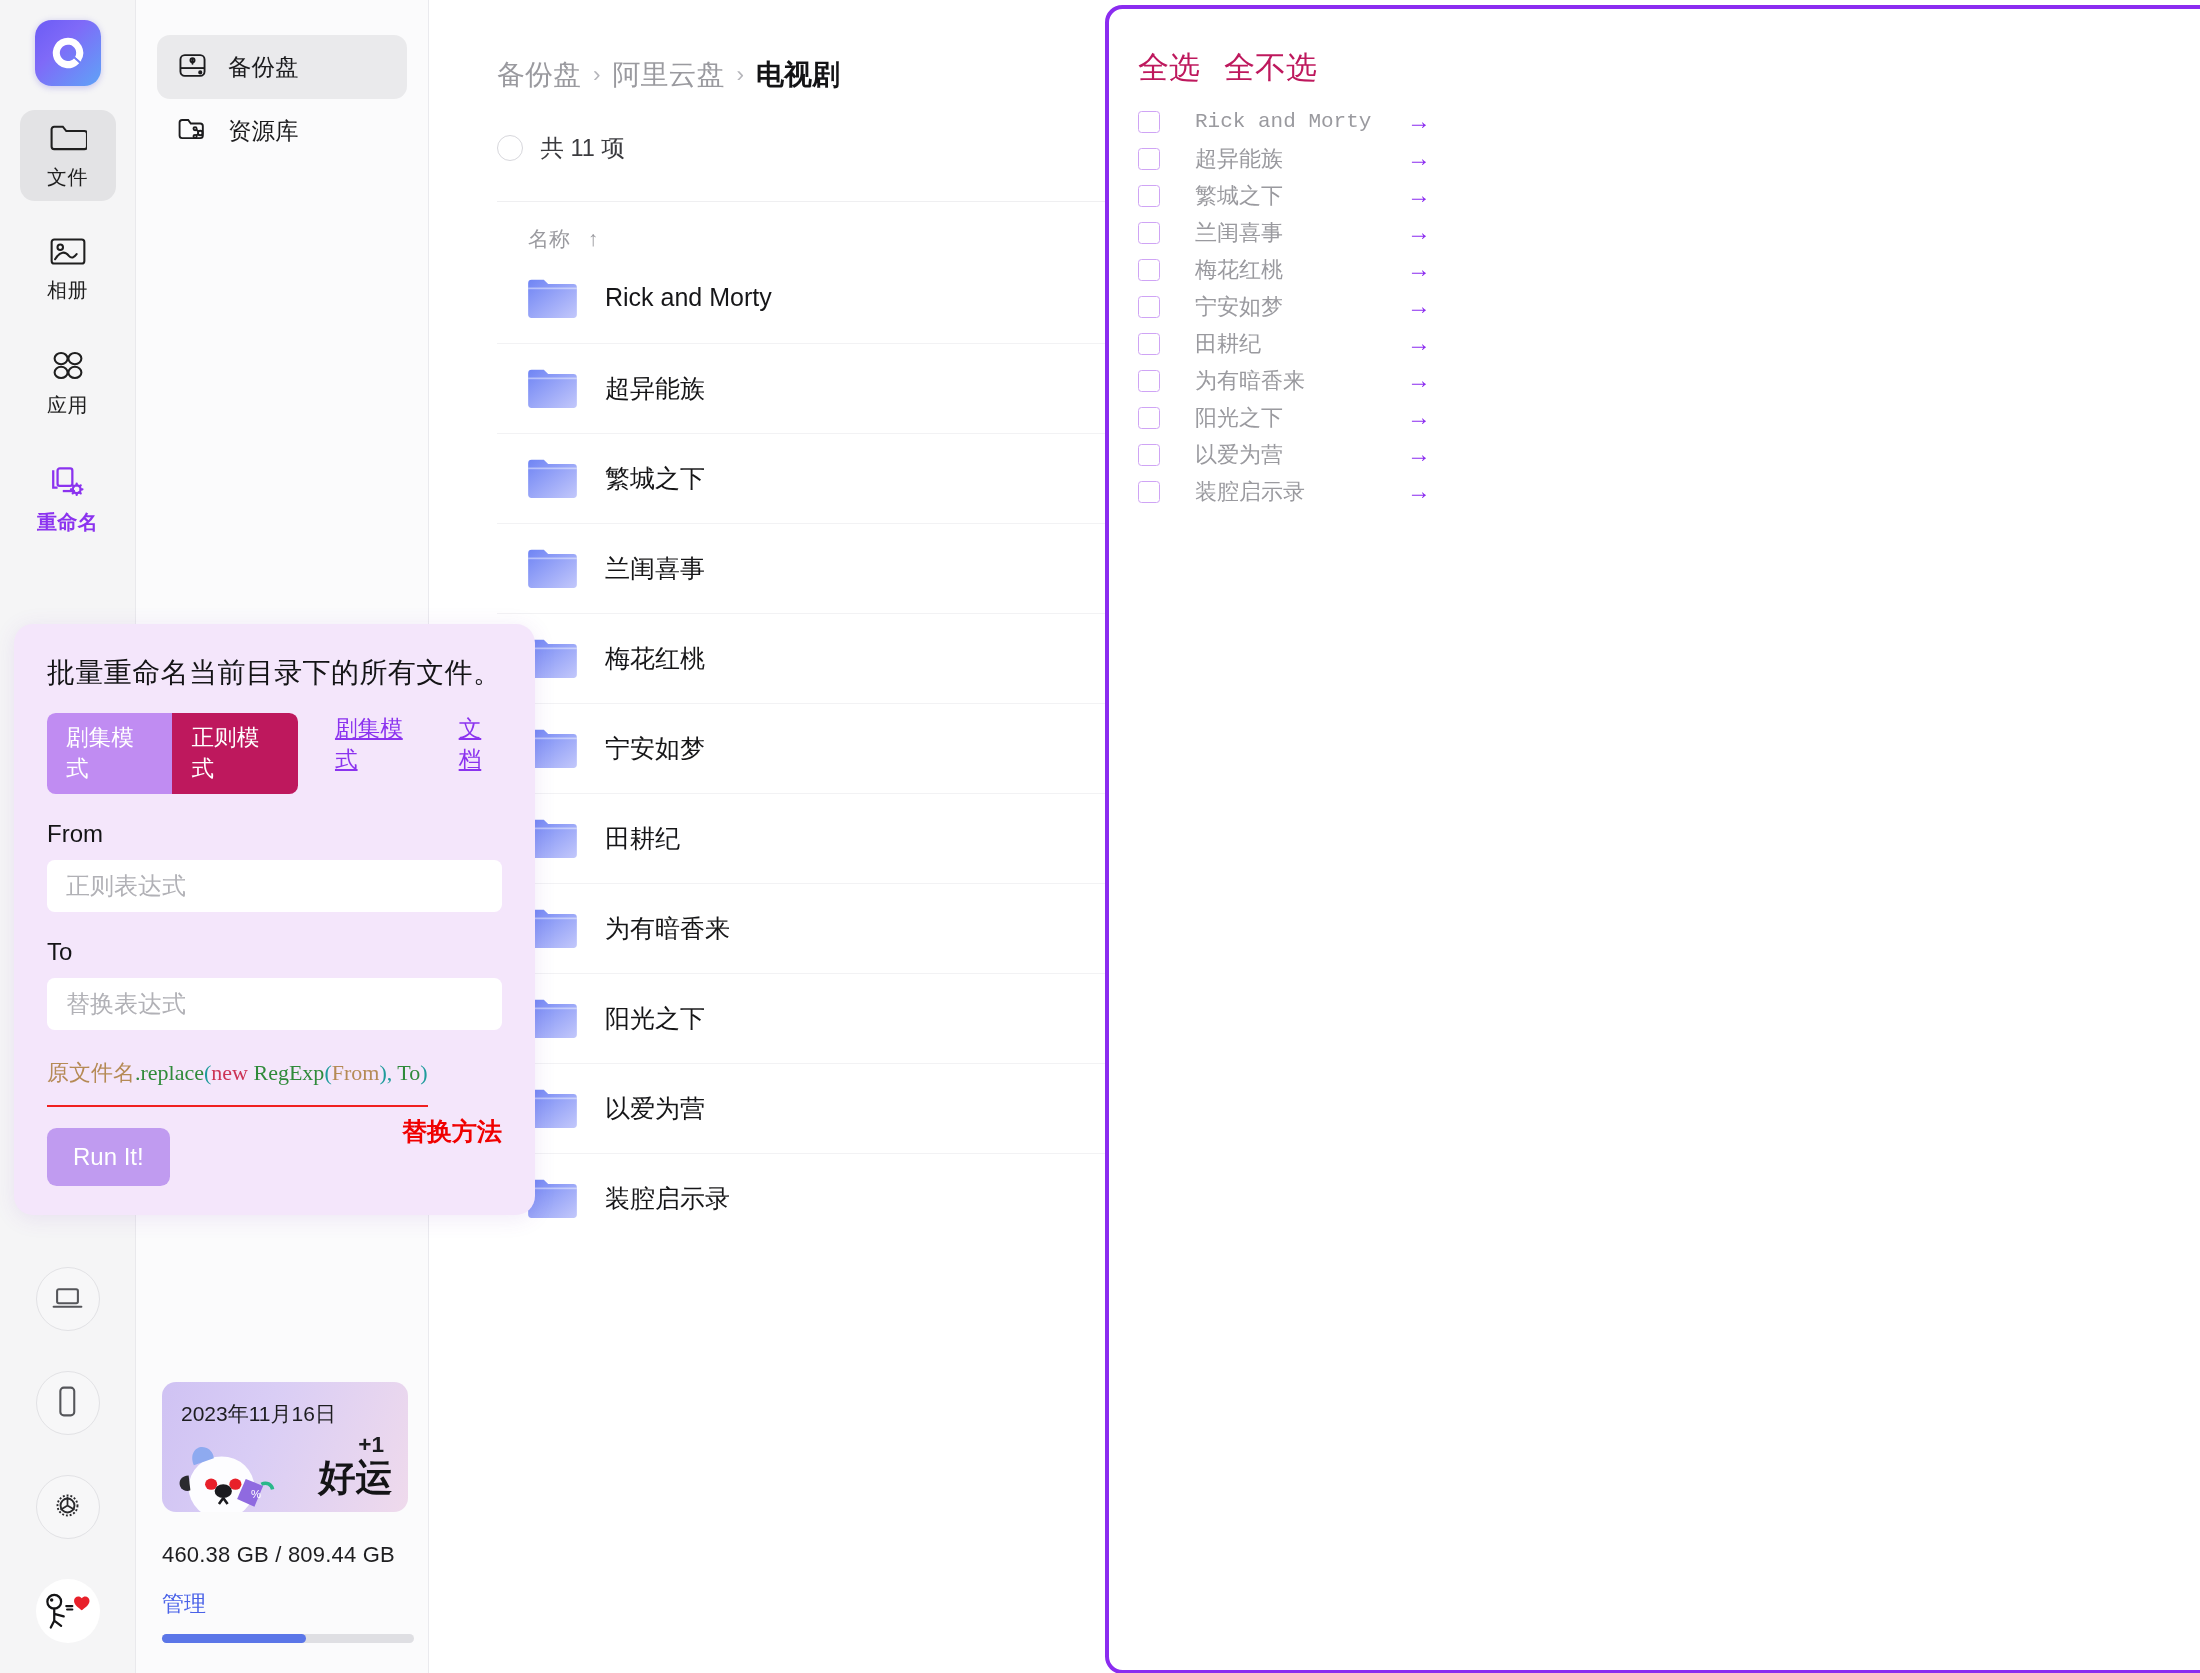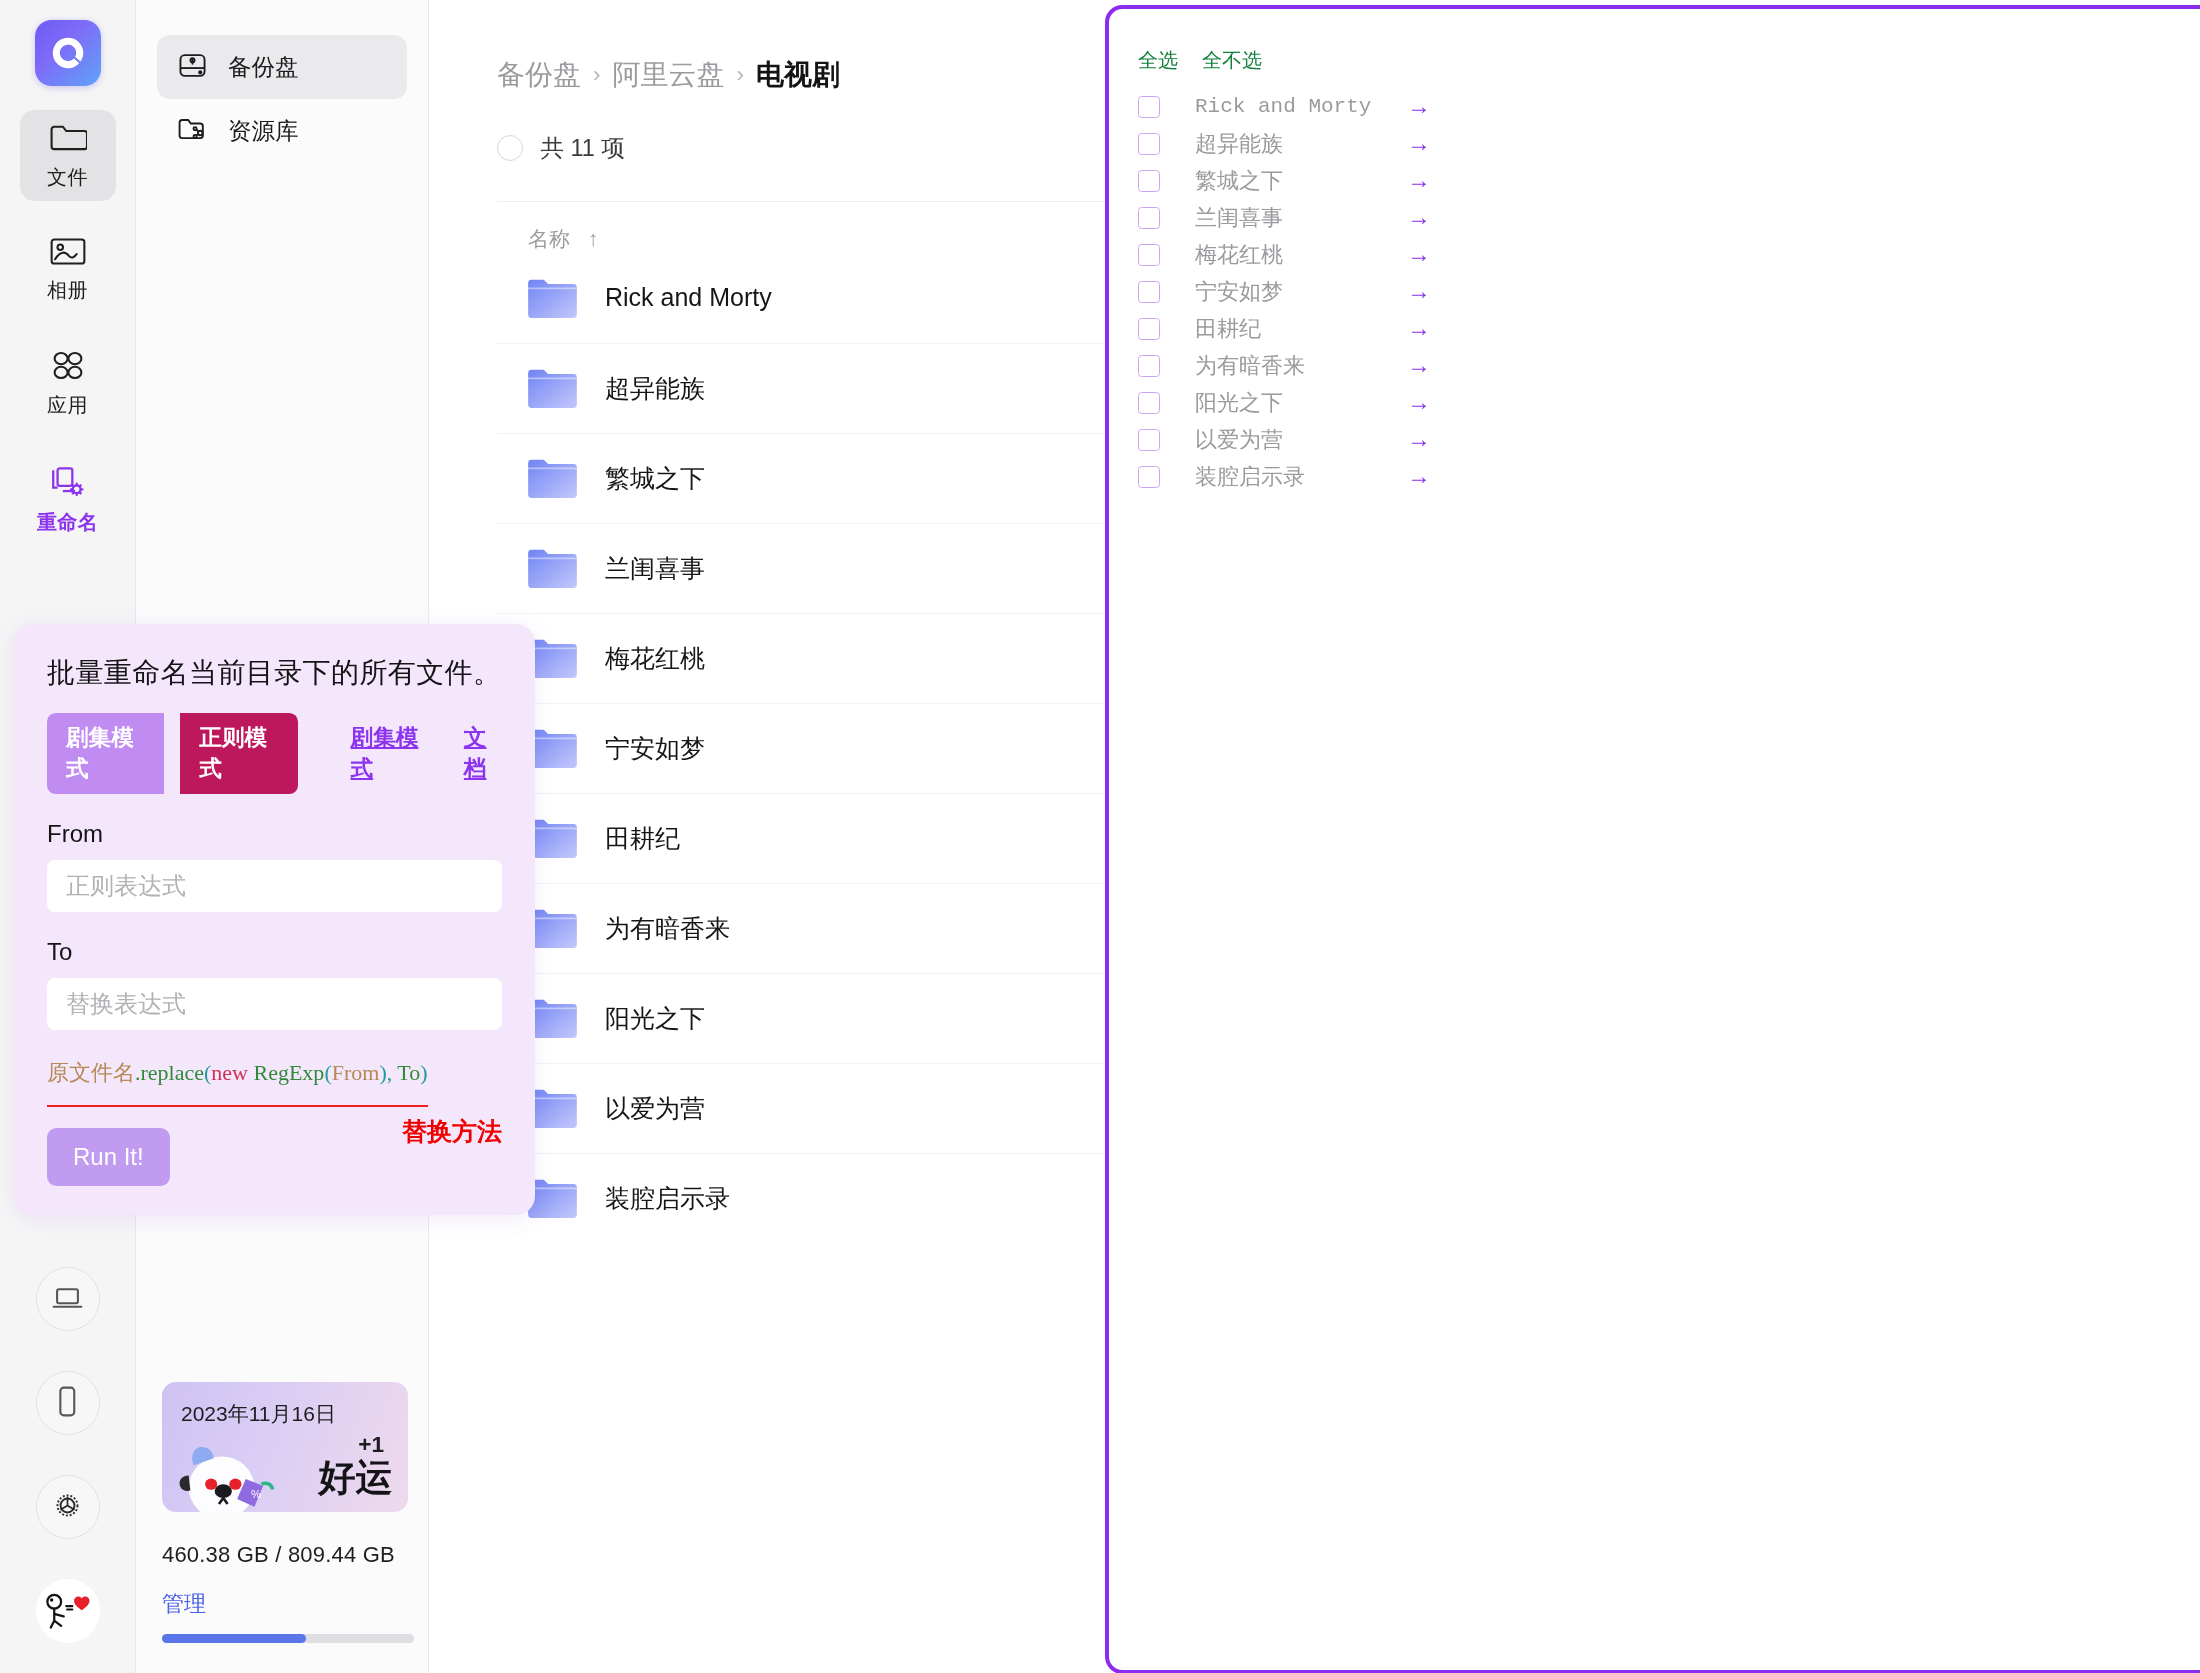--- a/index.html
+++ b/index.html
@@ -104,21 +104,21 @@
   .file-name { font-size: 25px; color:#161618; }
 
   
   .rename-panel {
     position: absolute; left: 14px; top: 624px; width: 521px; height: 591px;
     background: #f4e6fb; border-radius: 19px;
     box-shadow: 0 3.5px 22.6px rgba(120,60,190,.10);
     padding: 29.5px 33px; z-index: 30;
   }
   .rp-title { font-size: 28px; color:#141416; letter-spacing:0.4px; }
-  .rp-modes { display:flex; align-items:center; gap: 16px; margin-top: 21px; font-weight: bold; }
+  .rp-modes { display:flex; gap: 0; margin-top: 21px; }
   .seg { border-radius: 8.7px 0 0 8.7px; padding: 9.6px 19px; font-size: 22.6px; color:#fff; background:#c08cf2; }
   .seg.right { border-radius: 0 8.7px 8.7px 0; background:#be185d; }
   .rp-links { margin-left: 37px; display:flex; gap: 37px; }
   .rp-link { font-size: 22.6px; color:#8b33ef; text-decoration: underline; }
   .rp-flabel { font-size: 24px; color:#141416; margin-top: 26px; font-weight:500;}
   .rp-input {
     width: 100%; height: 52px; margin-top: 12px; border-radius: 7.8px;
     border: none; background:#fff; padding: 0 19px;
     font-size: 24px; font-family:"Liberation Sans", sans-serif; color:#161618;
   }
@@ -140,21 +140,21 @@
     border: none; border-radius: 9.6px; padding: 14.8px 26px;
     font-family:"Liberation Sans", sans-serif;
   }
 
   
   .purple-panel {
     position: absolute; left: 1105px; top: 5.2px; width: 1121px; height: 1669px;
     border: 4.3px solid #8b2cf0; border-radius: 17.4px; background:#ffffff; z-index: 40;
   }
   .pp-actions { display:flex; gap: 24px; padding: 38px 0 0 29px; }
-  .pp-action { font-size: 20px; color:#15803d; }
+  .pp-action { font-size: 31px; color:#be185d; }
   .pp-list { padding: 14px 0 0 0; }
   .pp-row { display:flex; align-items:center; height: 37px; padding-left: 29px; }
   .pp-cb { width: 22px; height: 22px; border: 1.7px solid #cfa4f5; border-radius: 3.5px; flex:none; }
   .pp-name { font-size: 22px; color:#9a9a9f; margin-left: 35px; width: 212px; }
   .pp-name.mono { font-family:"Liberation Mono","DejaVu Sans Mono",monospace; font-size:21px; }
   .pp-arrow { font-size: 23.5px; color:#8b2cf0; }
 </style>
 </head>
 <body>
 

